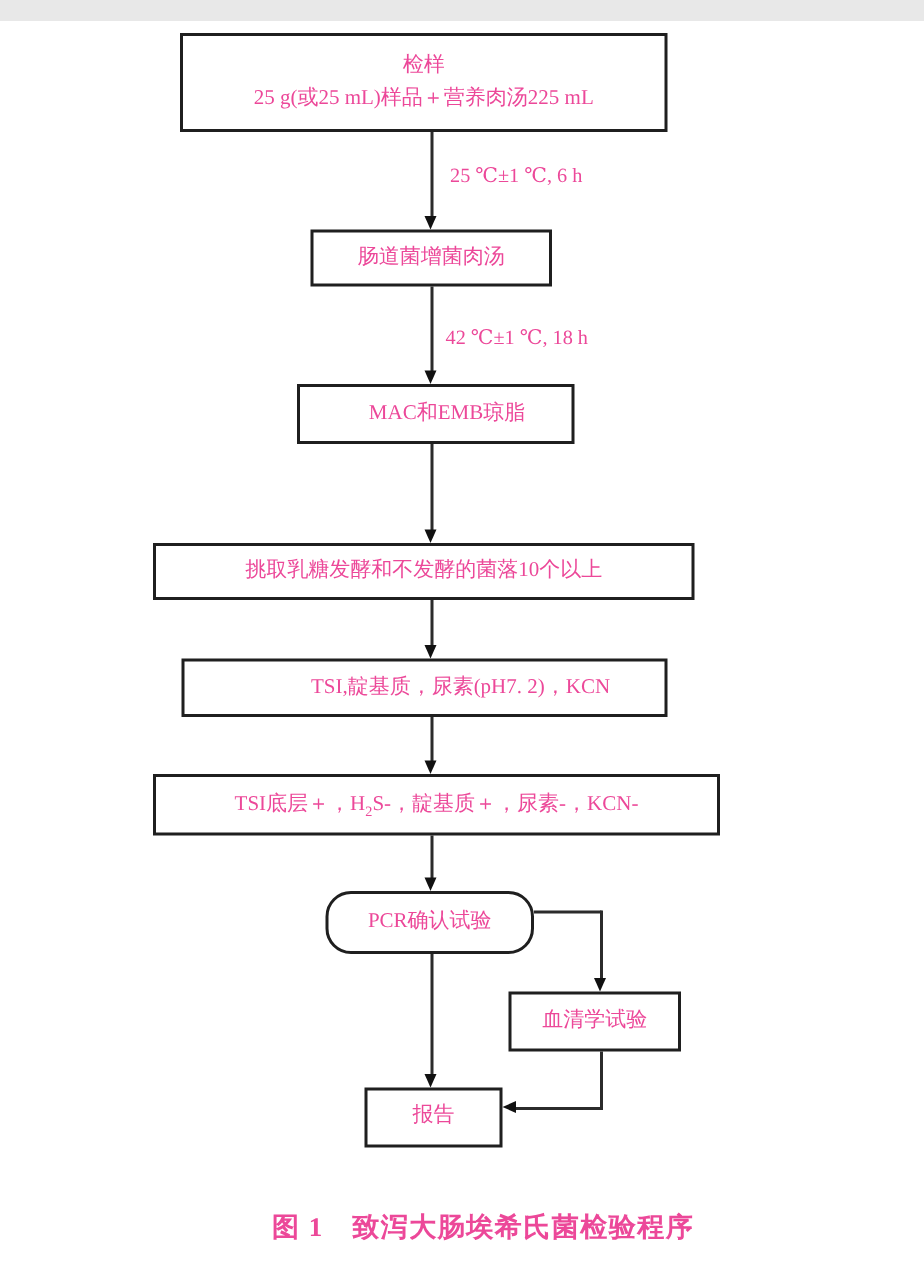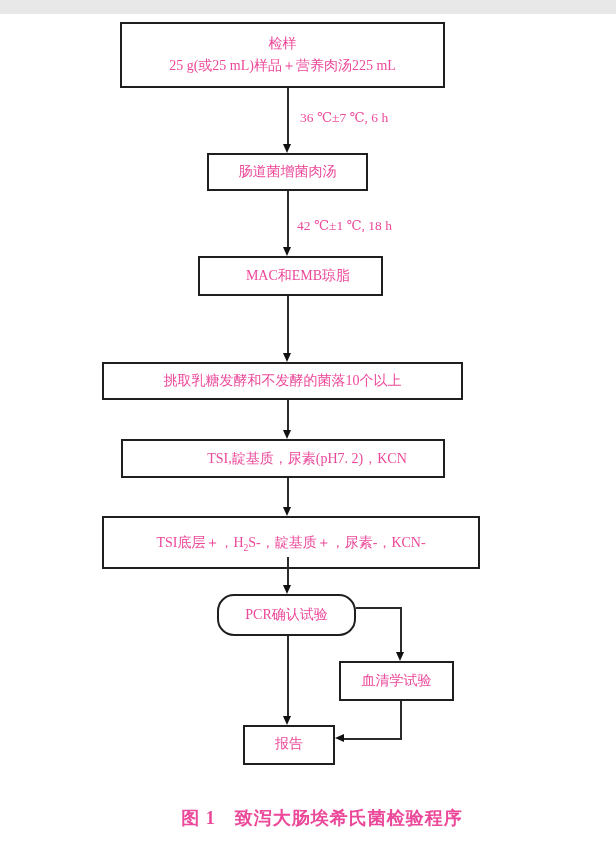--- a/index.html
+++ b/index.html
@@ -57,21 +57,21 @@
     font-weight: bold;
     font-size: 18px;
     letter-spacing: 1px;
   }
   
   .b-sample    { left: 120px; top:   8px; width: 325px; height: 66px; }
   .b-enrich    { left: 207px; top: 139px; width: 161px; height: 38px; }
   .b-agar      { left: 198px; top: 242px; width: 185px; height: 40px; padding-left: 15px; }
   .b-pick      { left: 102px; top: 348px; width: 361px; height: 38px; }
   .b-biochem   { left: 121px; top: 425px; width: 324px; height: 39px; padding-left: 48px; }
-  .b-result    { left: 102px; top: 502px; width: 378px; height: 53px; }
+  .b-result    { left: 102px; top: 502px; width: 378px; height: 41px; }
   .b-pcr       { left: 217px; top: 580px; width: 139px; height: 42px; border-radius: 17px; }
   .b-serology  { left: 339px; top: 647px; width: 115px; height: 40px; }
   .b-report    { left: 243px; top: 711px; width:  92px; height: 40px; font-family: Liberation Mono, monospace; }
 </style>
 </head>
 <body>
 
 <div class="page">
 
   <div class="node b-sample">
@@ -106,21 +106,21 @@
   <div class="node b-serology">
     <div>血清学试验</div>
   </div>
 
   <div class="node b-report">
     <div>报告</div>
   </div>
 
   <div class="vline" style="left:287px; top:74px; height:57px;"></div>
   <div class="arr-down" style="left:283px; top:130px;"></div>
-  <div class="edge-label" style="left:300px; top:95px;">36 ℃±7 ℃, 6 h</div>
+  <div class="edge-label" style="left:300px; top:95px;">25 ℃±1 ℃, 6 h</div>
 
   <div class="vline" style="left:287px; top:177px; height:57px;"></div>
   <div class="arr-down" style="left:283px; top:233px;"></div>
   <div class="edge-label" style="left:297px; top:203px;">42 ℃±1 ℃, 18 h</div>
 
   <div class="vline" style="left:287px; top:282px; height:58px;"></div>
   <div class="arr-down" style="left:283px; top:339px;"></div>
 
   <div class="vline" style="left:287px; top:386px; height:31px;"></div>
   <div class="arr-down" style="left:283px; top:416px;"></div>

